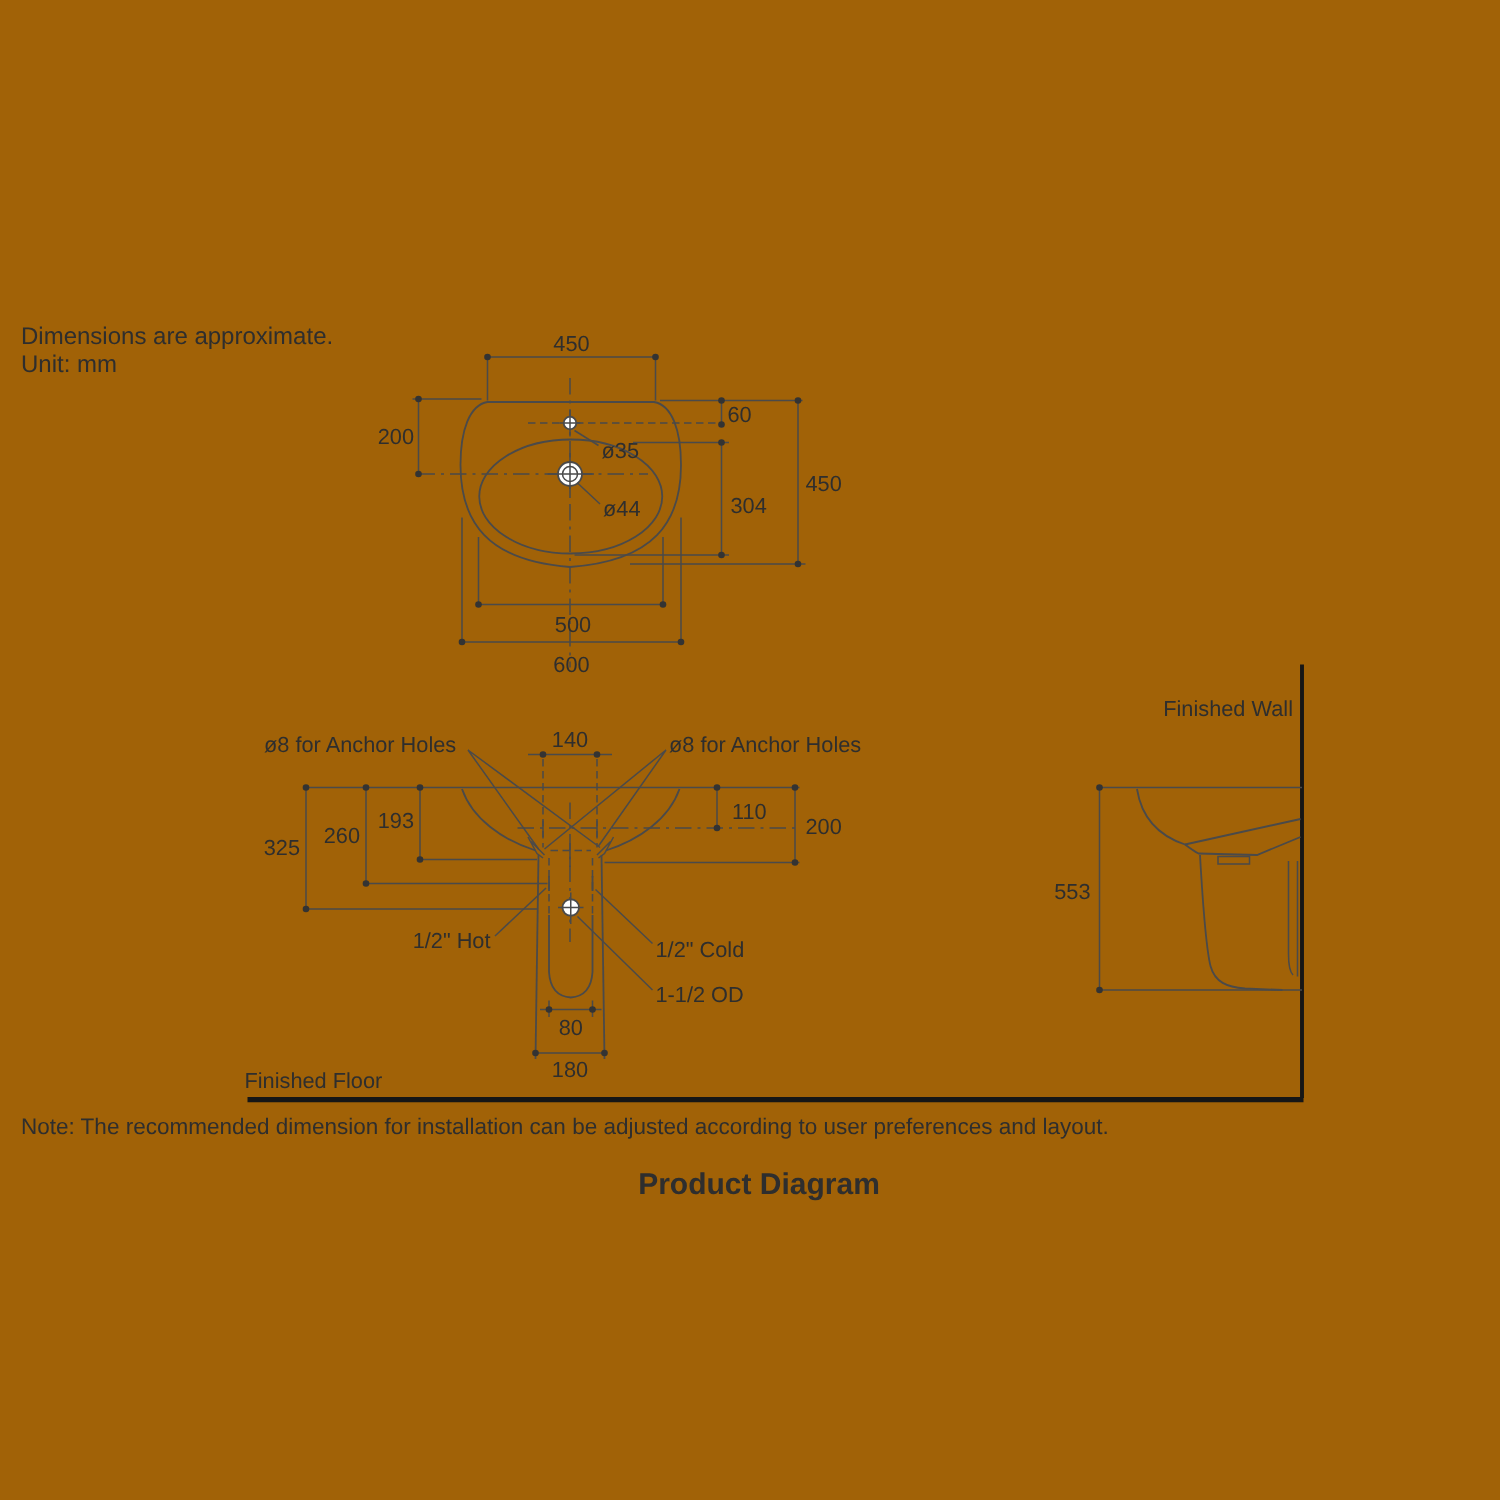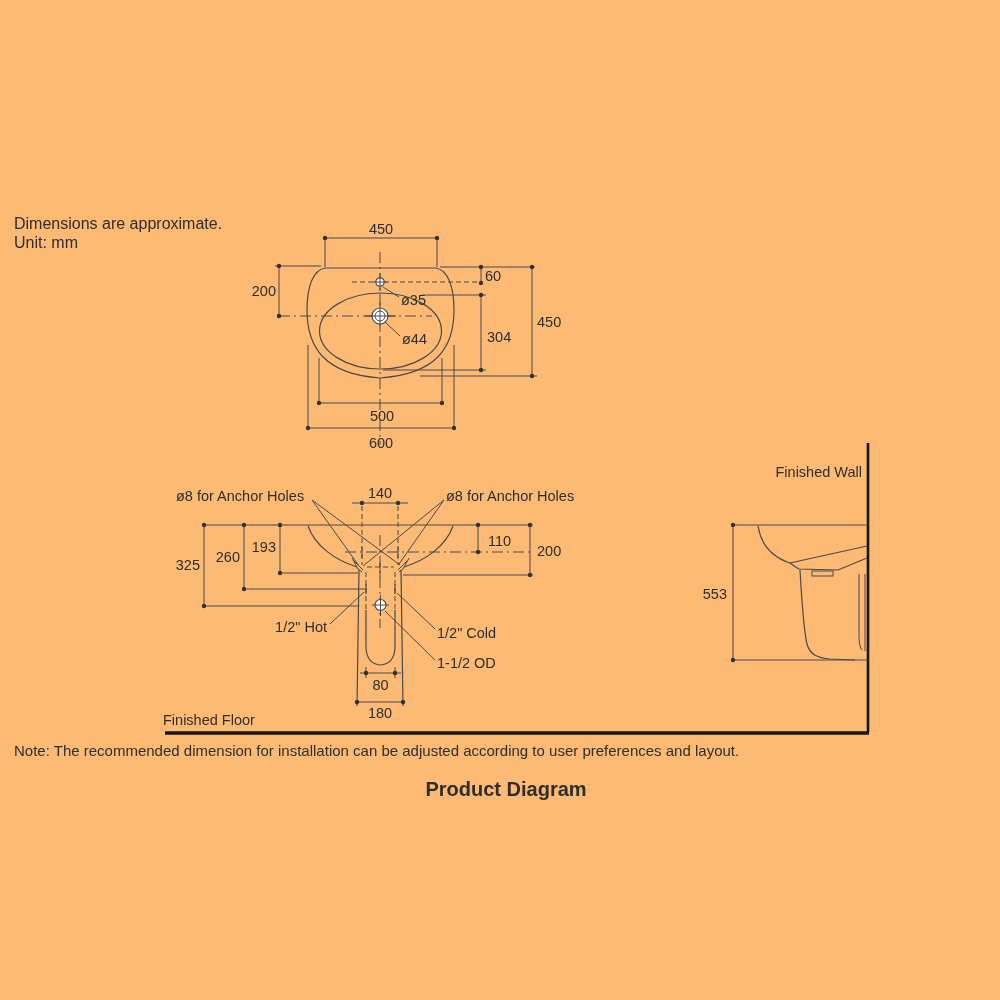--- a/index.html
+++ b/index.html
@@ -1,16 +1,16 @@
 <!DOCTYPE html>
 <html><head>
 <meta charset="utf-8">
 <style>
   html,body{margin:0;padding:0;background:#ffffff;}
-  #stage{position:relative;width:1000px;height:1000px;background:#fdba74;overflow:hidden;
+  #stage{position:relative;width:1000px;height:1000px;background:#a16207;overflow:hidden;
          font-family:"Liberation Sans", sans-serif;}
   svg{position:absolute;top:0;left:0;}
   text{fill:#2e2e2e;font-family:"Liberation Sans", sans-serif;}
   .dim{font-size:14.5px;}
   .lbl{font-size:14.5px;}
   .hdr{font-size:16px;}
   .note{font-size:15px;}
   .ttl{font-size:20px;font-weight:bold;}
   .ln{stroke:#4a4a4a;stroke-width:1.2;fill:none;}
   .thin{stroke:#4a4a4a;stroke-width:1;fill:none;}

